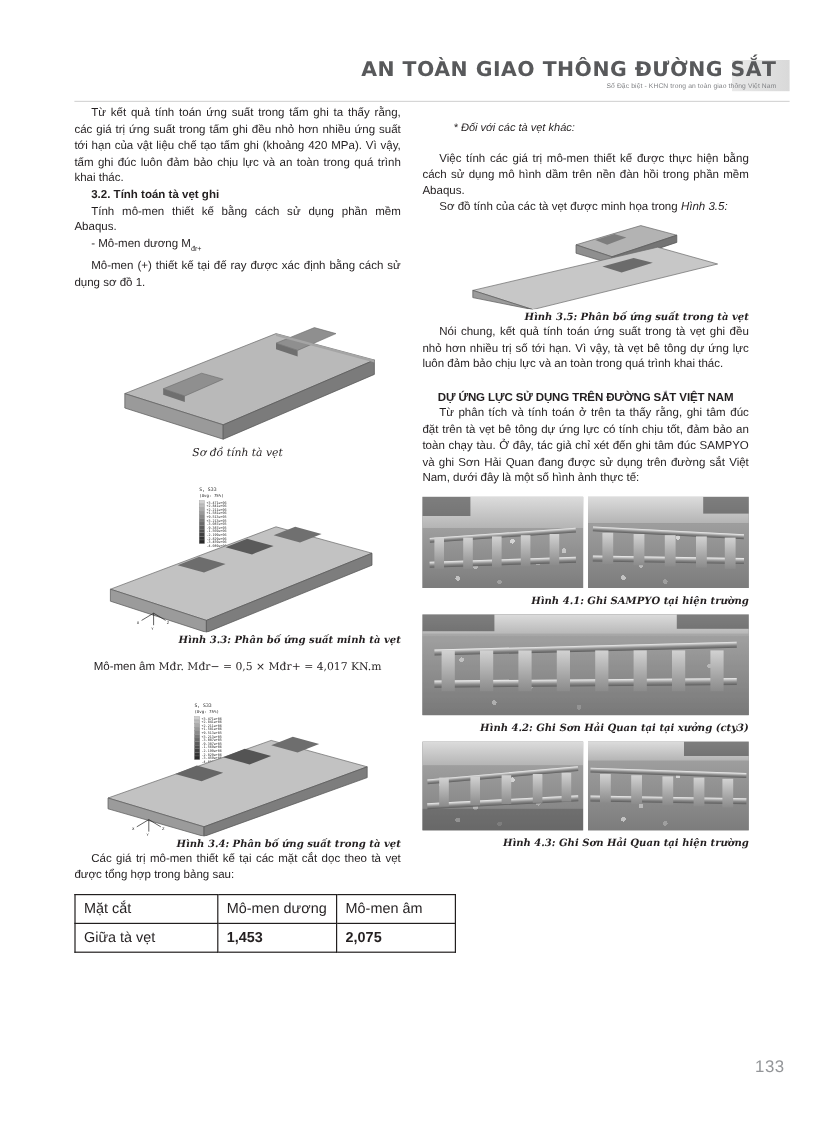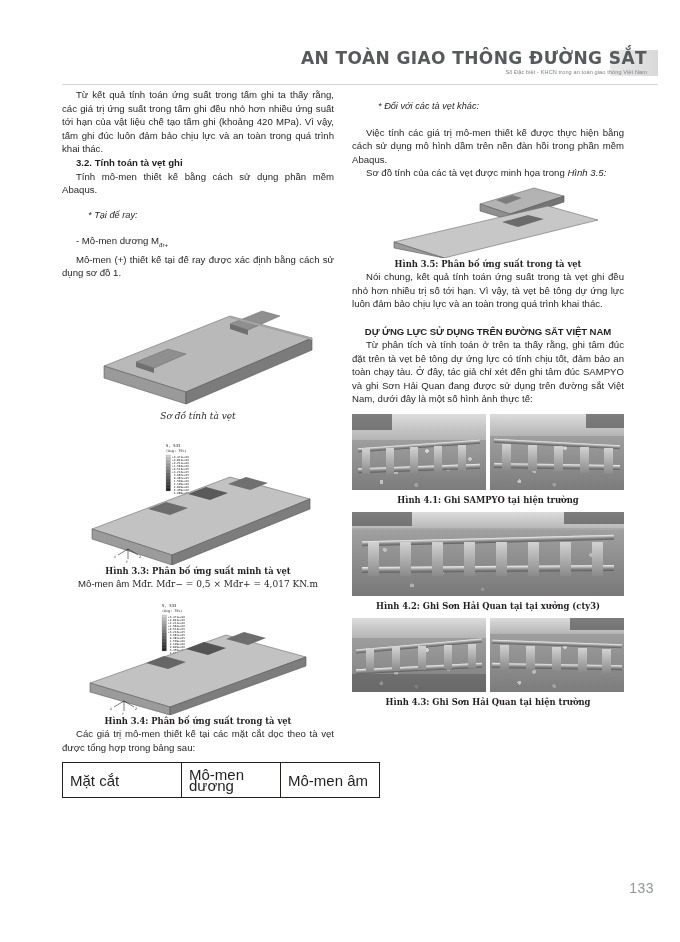--- a/index.html
+++ b/index.html
@@ -110,23 +110,24 @@
     margin: 12px;
     font-size: 9.2px;
     line-height: 13.6px;
     font-style: italic;
     text-indent: 14px;
   }
 
   .caption {
     margin: 0;
     font-family: "DejaVu Serif", serif;
+    font-style: italic;
     font-size: 8.4px;
     line-height: 12px;
-    text-align: center;
+    text-align: right;
     text-indent: 0;
     font-weight: bold;
   }
   .caption-plain {
     margin: 0;
     font-family: "DejaVu Serif", serif;
     font-style: italic;
     font-size: 9px;
     line-height: 13px;
     text-align: center;
@@ -138,41 +139,41 @@
   .gap6  { height: 6px; }
   .gap8  { height: 8px; }
   .gap14 { height: 14px; }
 
   
   .formula {
     font-family: "DejaVu Serif", serif;
     font-size: 9px;
     text-align: center;
     text-indent: 0;
-    margin: 0;
+    margin: 10px;
     line-height: 14px;
     white-space: nowrap;
   }
   .formula .lead {
     font-family: "Liberation Sans", sans-serif;
     font-size: 9.6px;
   }
 
   
   .fig {
     position: relative;
     width: 272px;
     overflow: hidden;
   }
 
   
   table.data {
     border-collapse: collapse;
     width: 272px;
-    font-size: 15px;
+    font-size: 12px;
     table-layout: fixed;
     border-radius: 26px;
   }
   table.data td {
     border: 1px solid #221f1f;
     padding: 6px 7px;
     line-height: 11px;
     vertical-align: middle;
   }
   table.data td.c1 { width: 104px; }
@@ -250,21 +251,20 @@
   </div>
 
   <div class="col col-left">
 
     <p>Từ kết quả tính toán ứng suất trong tấm ghi ta thấy rằng, các giá trị ứng suất trong tấm ghi đều nhỏ hơn nhiều ứng suất tới hạn của vật liệu chế tạo tấm ghi (khoảng 420 MPa). Vì vậy, tấm ghi đúc luôn đảm bảo chịu lực và an toàn trong quá trình khai thác.</p>
 
     <div class="h-section">3.2. Tính toán tà vẹt ghi</div>
 
     <p>Tính mô-men thiết kế bằng cách sử dụng phần mềm Abaqus.</p>
 
-    <p class="italic-lead">* Tại đế ray:</p>
 
     <p><span>- Mô-men dương M</span><sub style="font-size:6px">đr+</sub></p>
 
     <p>Mô-men (+) thiết kế tại đế ray được xác định bằng cách sử dụng sơ đồ 1.</p>
 
     <div class="gap8"></div>
 
     <div class="fig" style="height:122px">
       <svg width="272" height="122" viewBox="0 0 272 122">
 
@@ -414,20 +414,25 @@
 
     <div class="gap8"></div>
 
     <table class="data">
       <tbody>
         <tr class="head">
           <td class="c1">Mặt cắt</td>
           <td class="c2">Mô-men dương</td>
           <td class="c3">Mô-men âm</td>
         </tr>
+        <tr class="body">
+          <td class="c1">Giữa tà vẹt</td>
+          <td class="c2 val">1,453</td>
+          <td class="c3 val">2,075</td>
+        </tr>
       </tbody>
     </table>
 
   </div>
 
   <div class="col col-right">
 
     <p class="italic-lead">* Đối với các tà vẹt khác:</p>
 
     <p>Việc tính các giá trị mô-men thiết kế được thực hiện bằng cách sử dụng mô hình dầm trên nền đàn hồi trong phần mềm Abaqus.</p>

